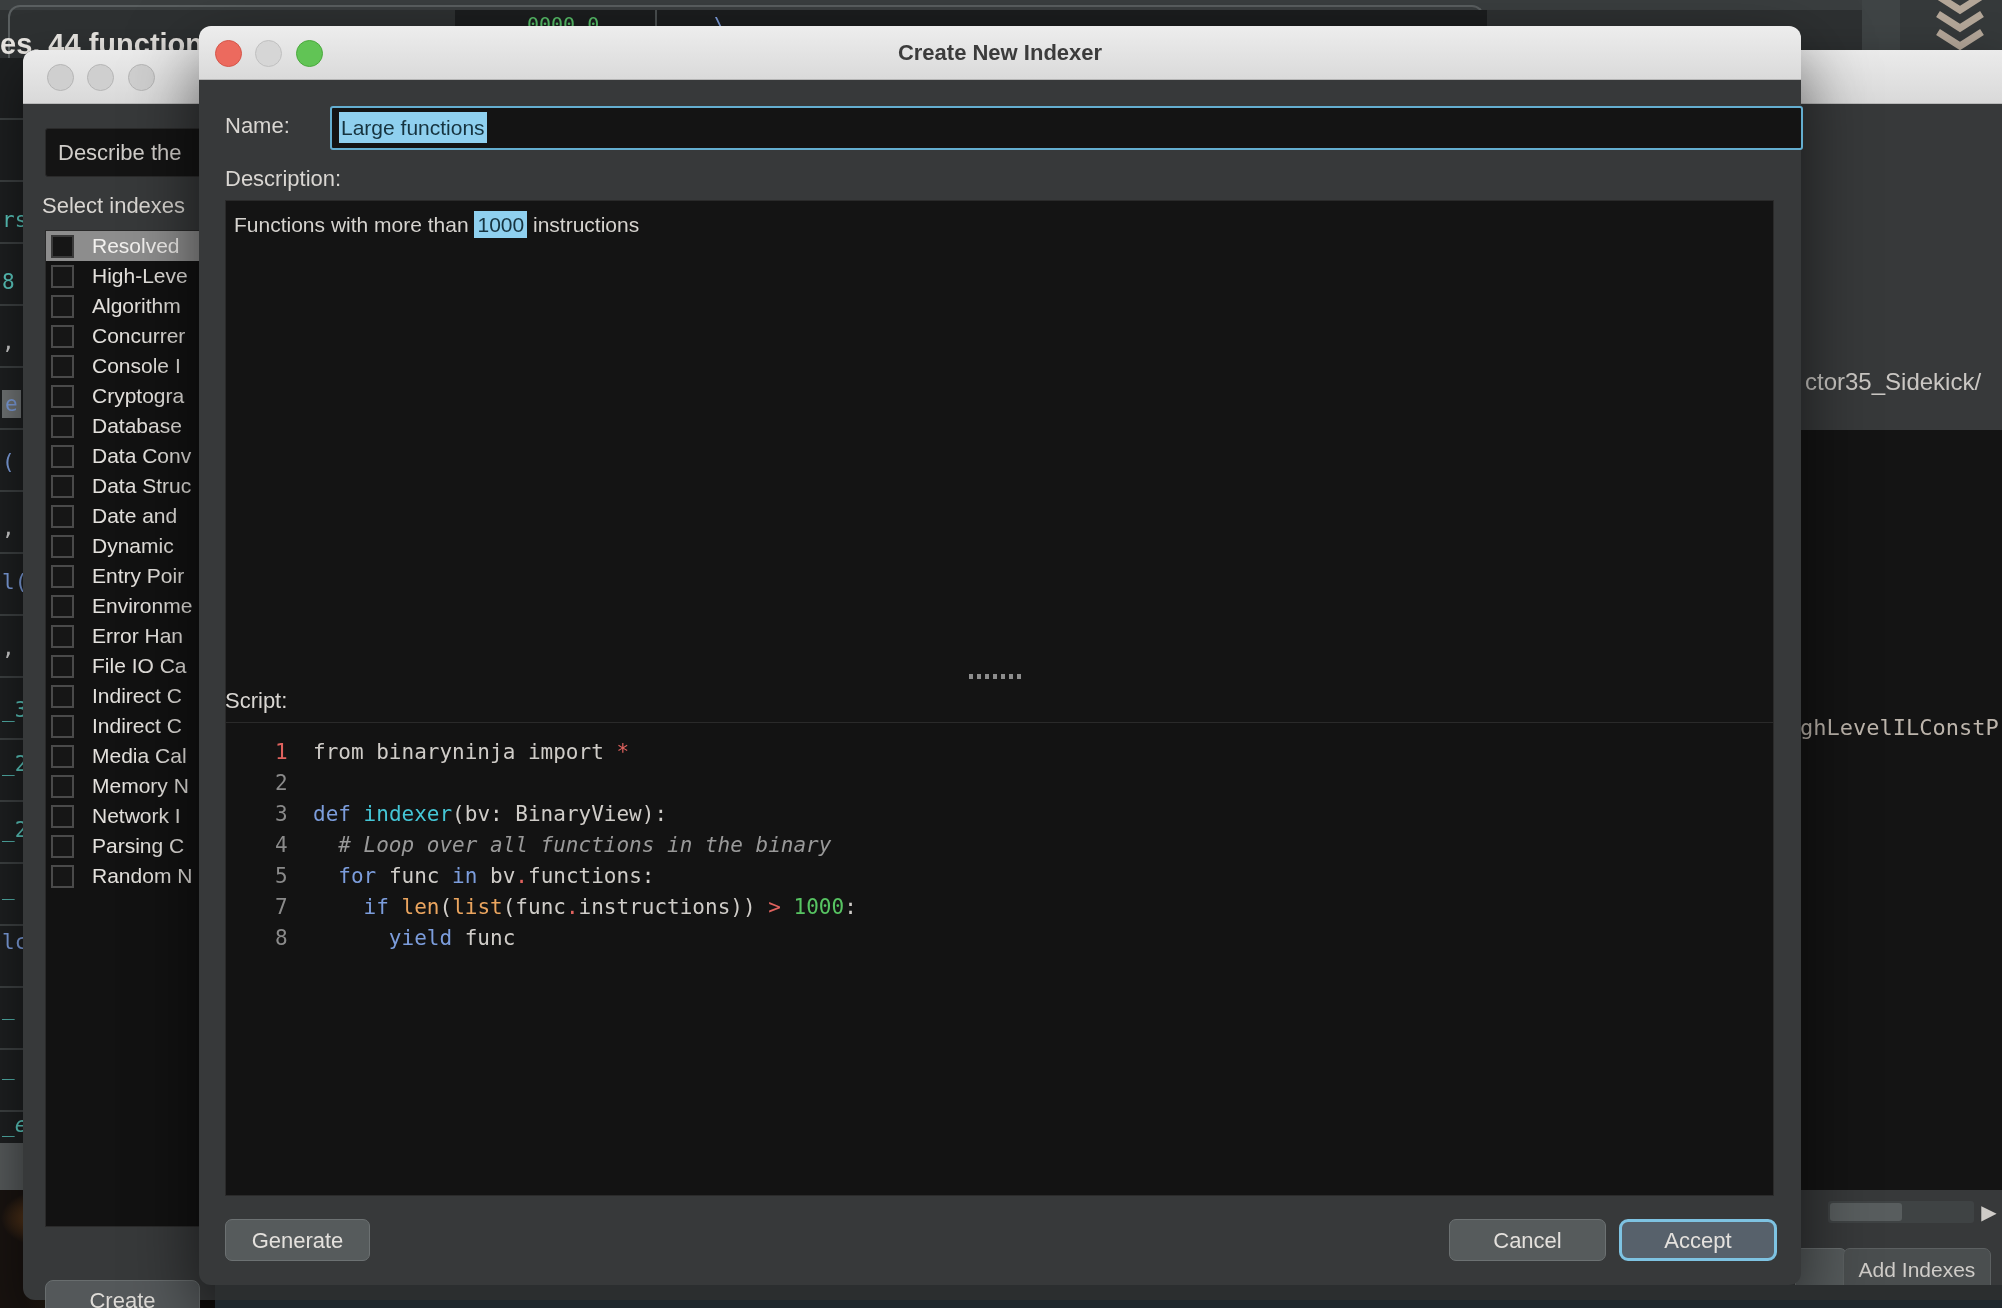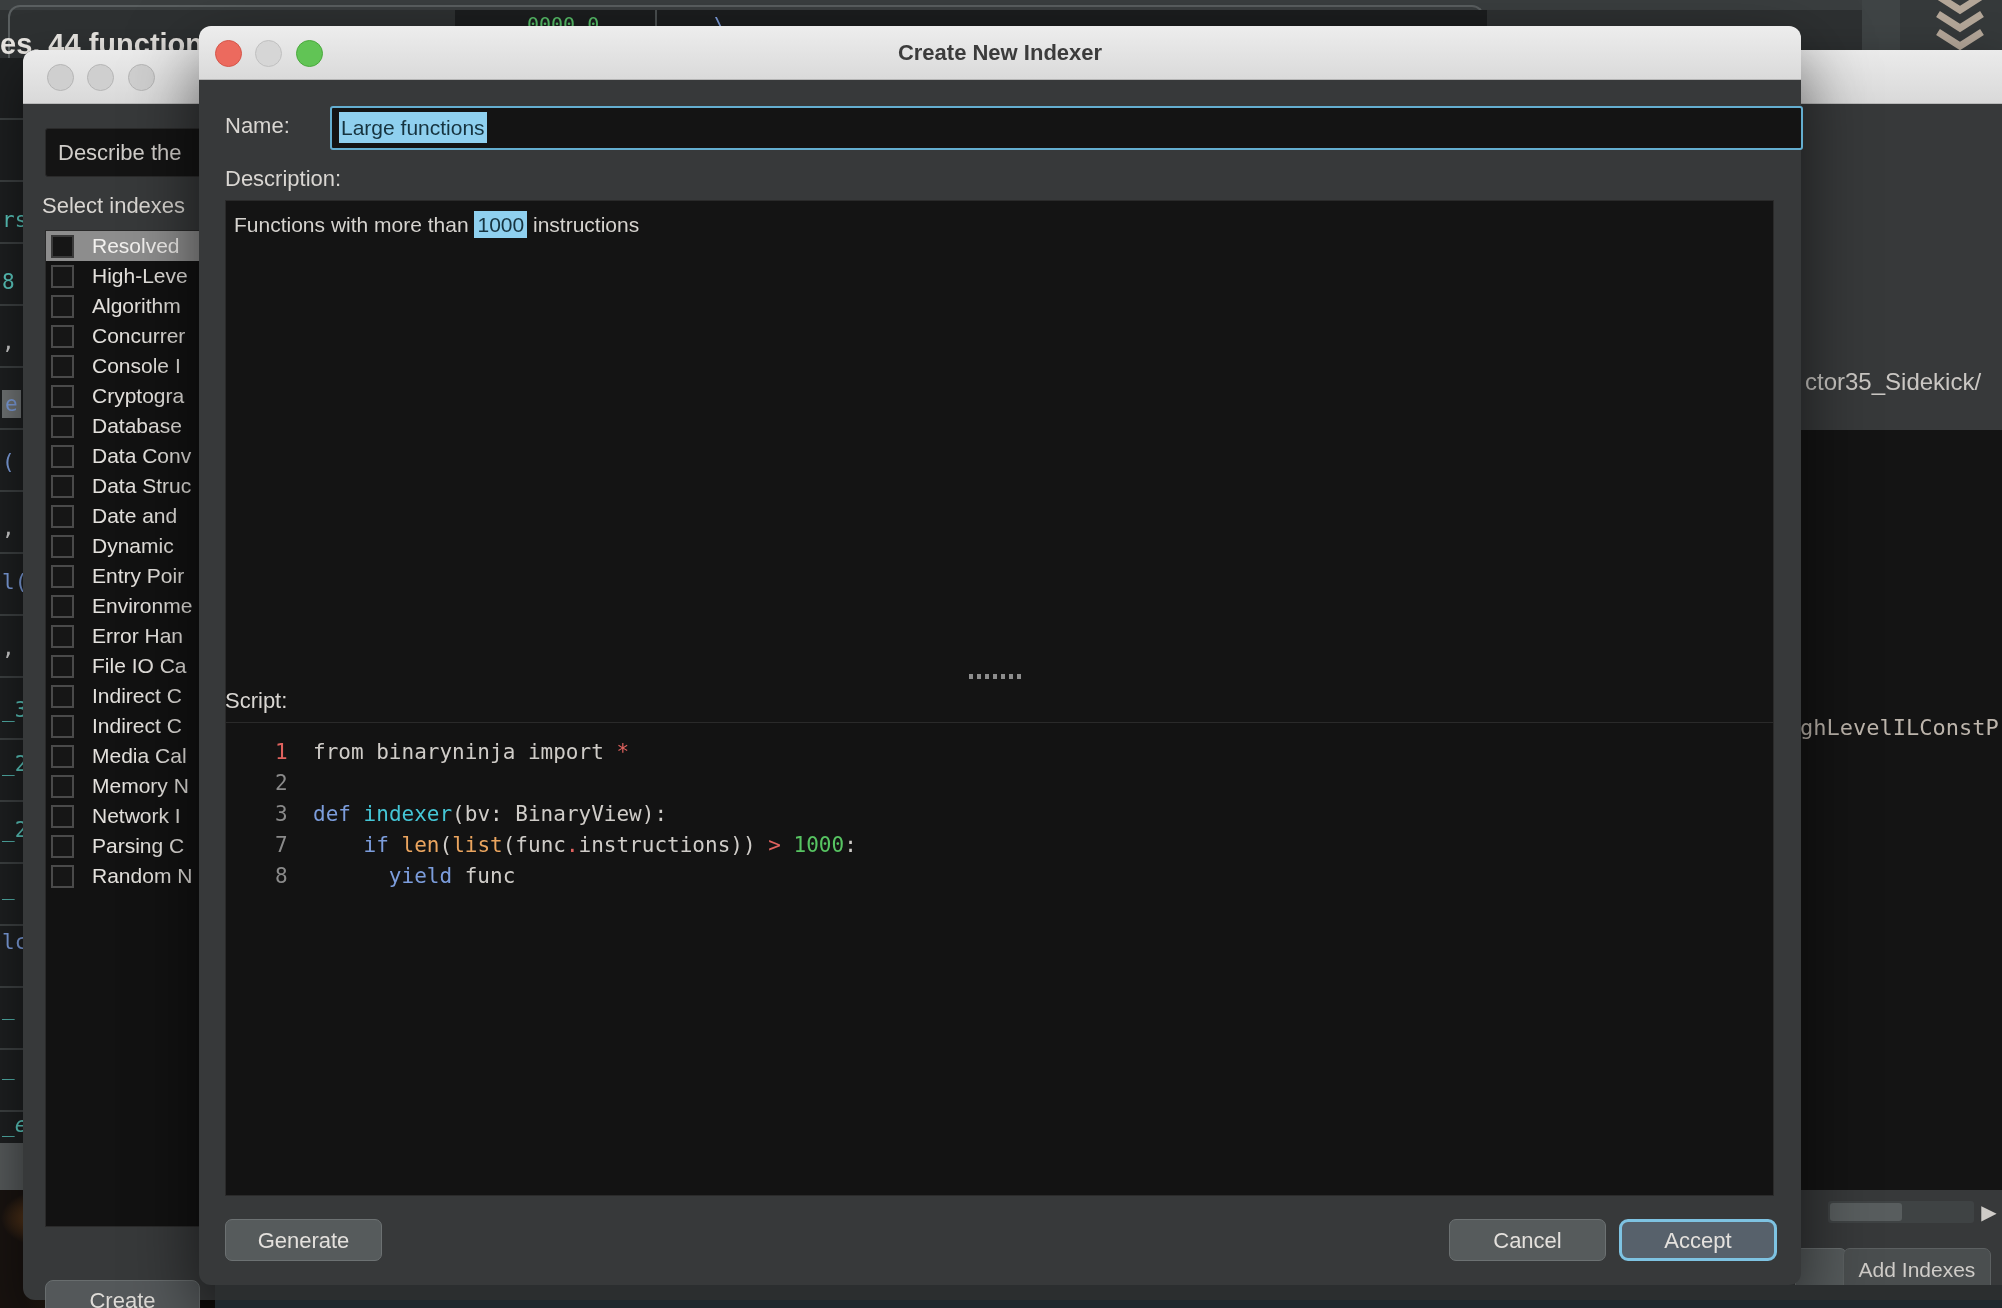--- a/index.html
+++ b/index.html
@@ -74,21 +74,21 @@
   #script-label{left:26px;top:662px;font-size:22px;color:#d9d6d2;}
   #script-editor{left:26px;top:696px;width:1549px;height:474px;background:#131313;border:1px solid #2a2a2a;overflow:hidden;font-family:"DejaVu Sans Mono",monospace;font-size:21px;padding-top:14px;box-sizing:border-box;}
   .code-line{height:31px;line-height:31px;white-space:pre;margin-left:41px;}
   .lnum{display:inline-block;width:30px;padding-left:8px;color:#8a8a8a;}
   .lnum.hot{color:#e0625e;}
   .lbody{padding-left:8px;}
   .tk-pl{color:#cfccc8;} .tk-kw{color:#7c9ddc;} .tk-fn{color:#45c6d6;}
   .tk-bi{color:#eba55f;} .tk-num{color:#57c462;} .tk-op{color:#e0625e;}
   .tk-com{color:#999999;font-style:italic;}
   .dlg-btn{position:absolute;top:1193px;height:42px;background:#565b5c;border:1px solid #6c7172;border-radius:7px;color:#e4e1dd;font-size:22px;text-align:center;line-height:42px;box-sizing:border-box;}
-  #generate-button{left:26px;width:157px;}
+  #generate-button{left:26px;width:145px;}
   #cancel-button{left:1250px;width:157px;}
   #accept-button{left:1420px;width:158px;background:#57616b;border:3px solid #7ec3e2;border-radius:9px;line-height:37px;}
   
   #bottom-strip{left:215px;top:1285px;width:1787px;height:23px;background:#2b2e2f;}
   #bottom-strip2{left:215px;top:1300px;width:1787px;height:8px;background:#20282d;}
 </style>
 </head>
 <body>
 
 <div id="stage">
@@ -259,20 +259,22 @@
     <div class="abs" id="desc-box">
       <span>Functions with more than </span><span class="hl1000">1000</span><span> instructions</span>
     </div>
 
     <div class="abs" id="splitter"></div>
     <div class="abs" id="script-label">Script:</div>
     <div class="abs" id="script-editor">
         <div class="code-line"><span class="lnum hot">1</span><span class="lbody"><span class="tk-pl">from binaryninja import </span><span class="tk-op">*</span></span></div>
         <div class="code-line"><span class="lnum">2</span><span class="lbody"></span></div>
         <div class="code-line"><span class="lnum">3</span><span class="lbody"><span class="tk-kw">def</span><span class="tk-pl"> </span><span class="tk-fn">indexer</span><span class="tk-pl">(bv: BinaryView):</span></span></div>
+        <div class="code-line"><span class="lnum">4</span><span class="lbody"><span class="tk-pl">  </span><span class="tk-com"># Loop over all functions in the binary</span></span></div>
+        <div class="code-line"><span class="lnum">5</span><span class="lbody"><span class="tk-pl">  </span><span class="tk-kw">for</span><span class="tk-pl"> func </span><span class="tk-kw">in</span><span class="tk-pl"> bv</span><span class="tk-op">.</span><span class="tk-pl">functions:</span></span></div>
         <div class="code-line"><span class="lnum">7</span><span class="lbody"><span class="tk-pl">    </span><span class="tk-kw">if</span><span class="tk-pl"> </span><span class="tk-bi">len</span><span class="tk-pl">(</span><span class="tk-bi">list</span><span class="tk-pl">(func</span><span class="tk-op">.</span><span class="tk-pl">instructions)) </span><span class="tk-op">&gt;</span><span class="tk-pl"> </span><span class="tk-num">1000</span><span class="tk-pl">:</span></span></div>
         <div class="code-line"><span class="lnum">8</span><span class="lbody"><span class="tk-pl">      </span><span class="tk-kw">yield</span><span class="tk-pl"> func</span></span></div>
       </div>
 
     <div class="abs dlg-btn" id="generate-button">Generate</div>
     <div class="abs dlg-btn" id="cancel-button">Cancel</div>
     <div class="abs dlg-btn" id="accept-button">Accept</div>
   </div>
 
   <div class="abs" id="bottom-strip"></div>

